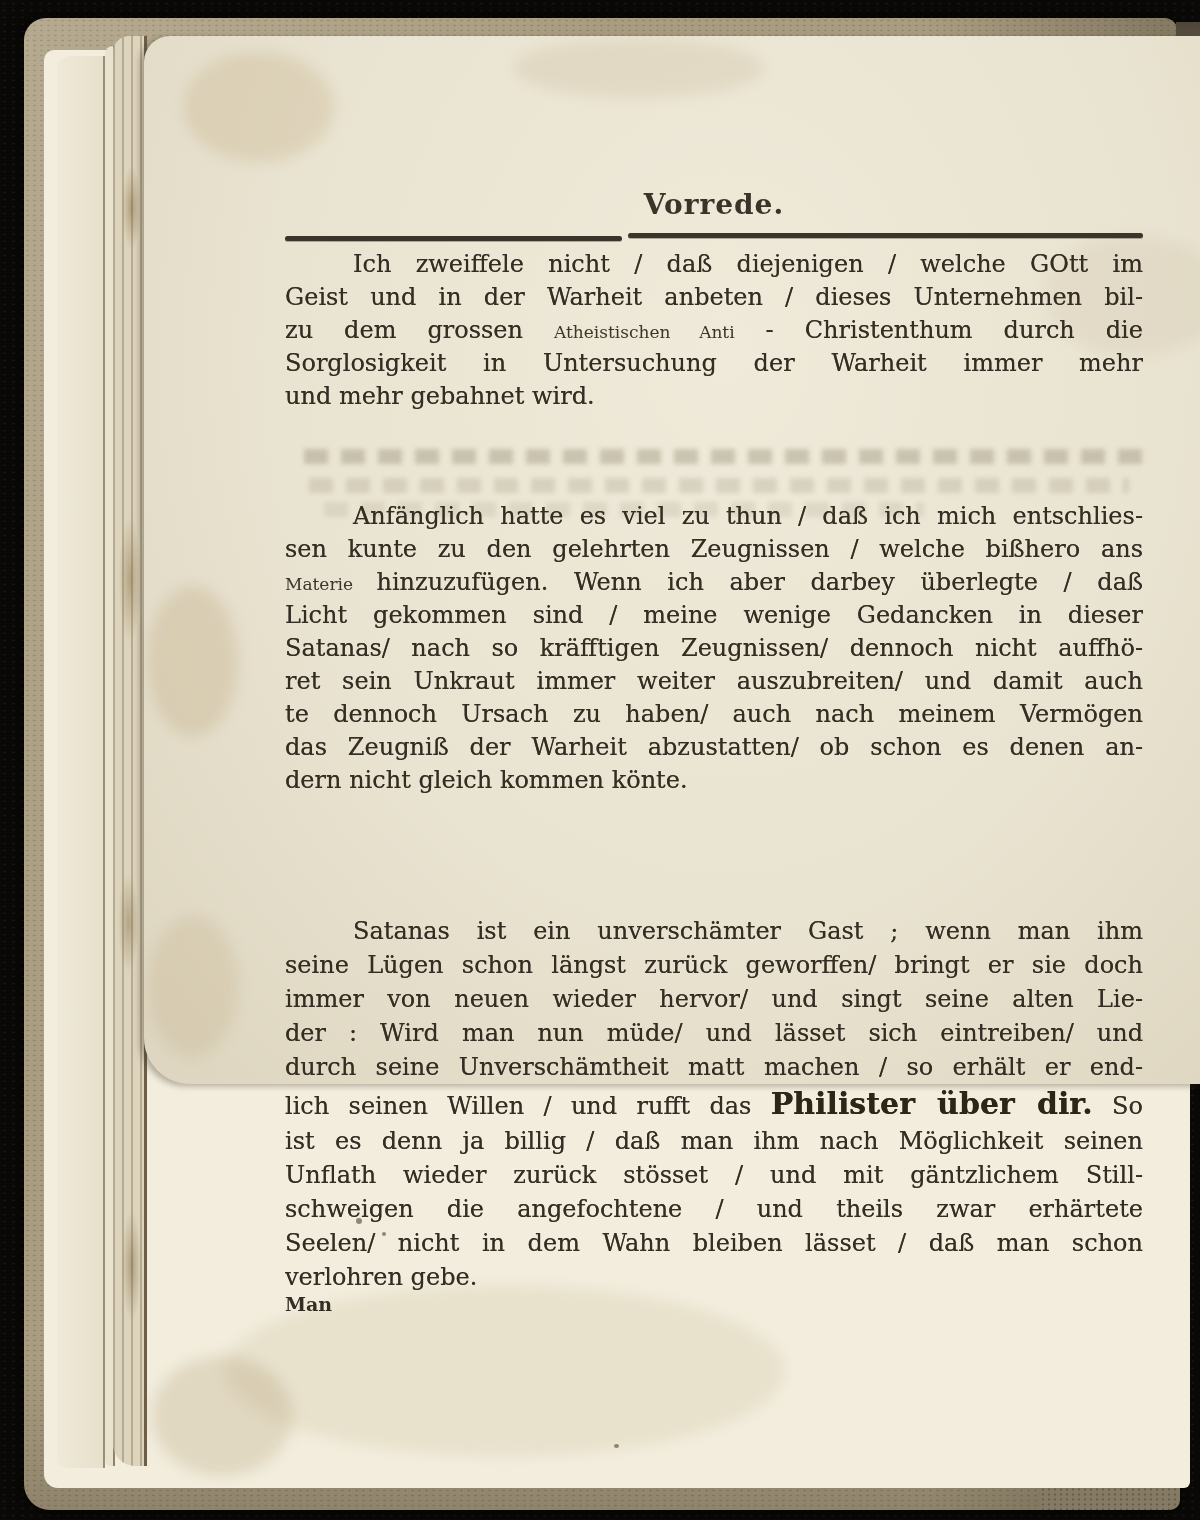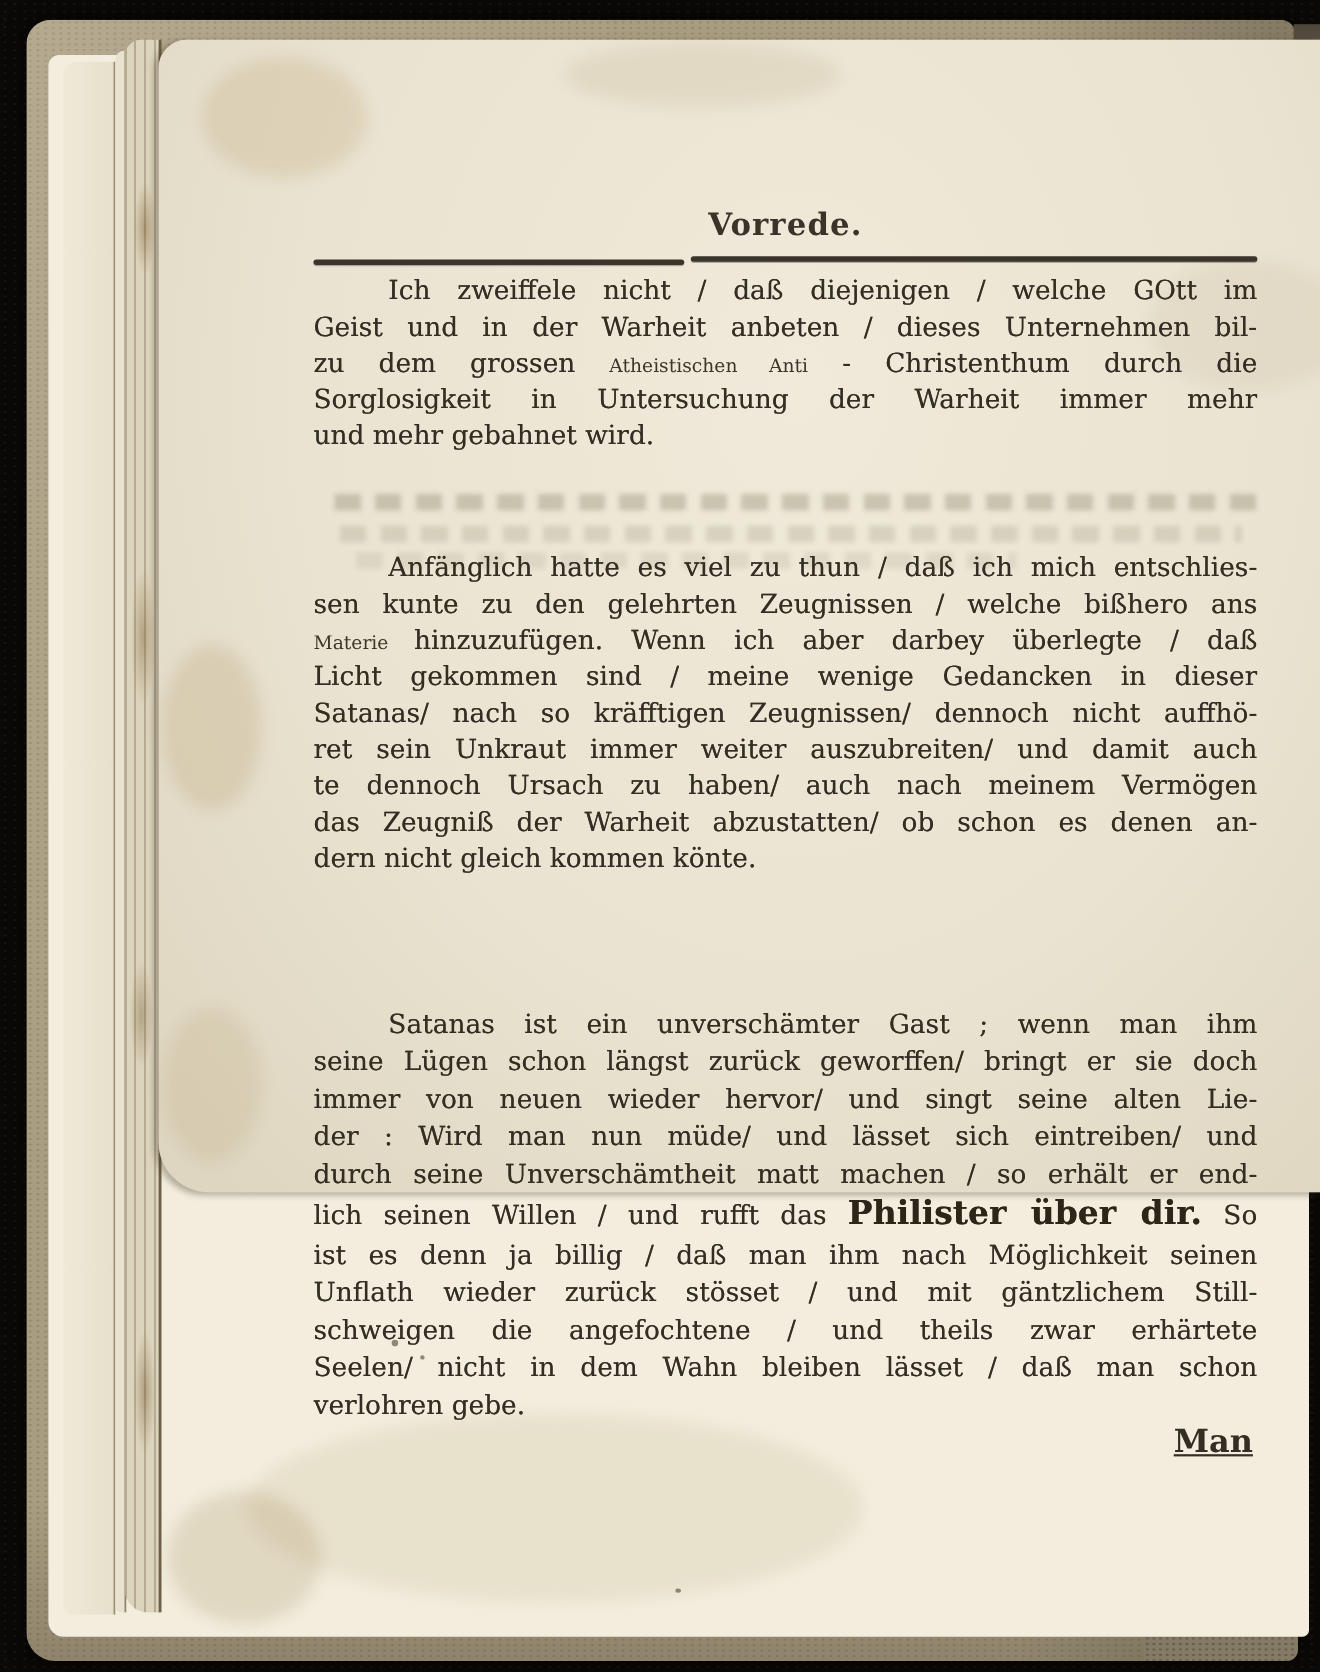--- a/index.html
+++ b/index.html
@@ -86,22 +86,22 @@
   .line{height:33px;line-height:33px;overflow:hidden;white-space:nowrap;}
   .p3 .line{height:34px;line-height:34px;}
   .line.big-line{height:40px;line-height:40px;}
   .jx{text-align:justify;white-space:normal;}
   .jx::after{content:"";display:inline-block;width:100%;height:0;}
   .indent{text-indent:68px;}
   .seg-f{font-weight:normal;font-size:24px;color:#332d23;text-shadow:0 0 .6px rgba(45,38,28,.7);}
   .seg-r{font-weight:normal;font-size:17px;color:#3c352b;}
   .seg-b{font-weight:bold;font-size:30px;color:#2c2619;text-shadow:0 0 .6px rgba(45,38,28,.8);}
   .catchword{
-    left:141px;top:1257px;width:858px;text-align:right;
-    font-size:29px;font-weight:bold;color:#332d23;padding-right:4px;box-sizing:border-box;text-decoration:underline;
+    left:141px;top:1257px;width:858px;text-align:left;
+    font-size:19px;font-weight:bold;color:#332d23;padding-right:4px;box-sizing:border-box;
   }
 
   
   .ghost{
     height:15px;filter:blur(2.5px);
     background:repeating-linear-gradient(90deg, rgba(122,116,90,.42) 0 24px, rgba(0,0,0,0) 24px 37px);
   }
 </style>
 </head>
 <body>

